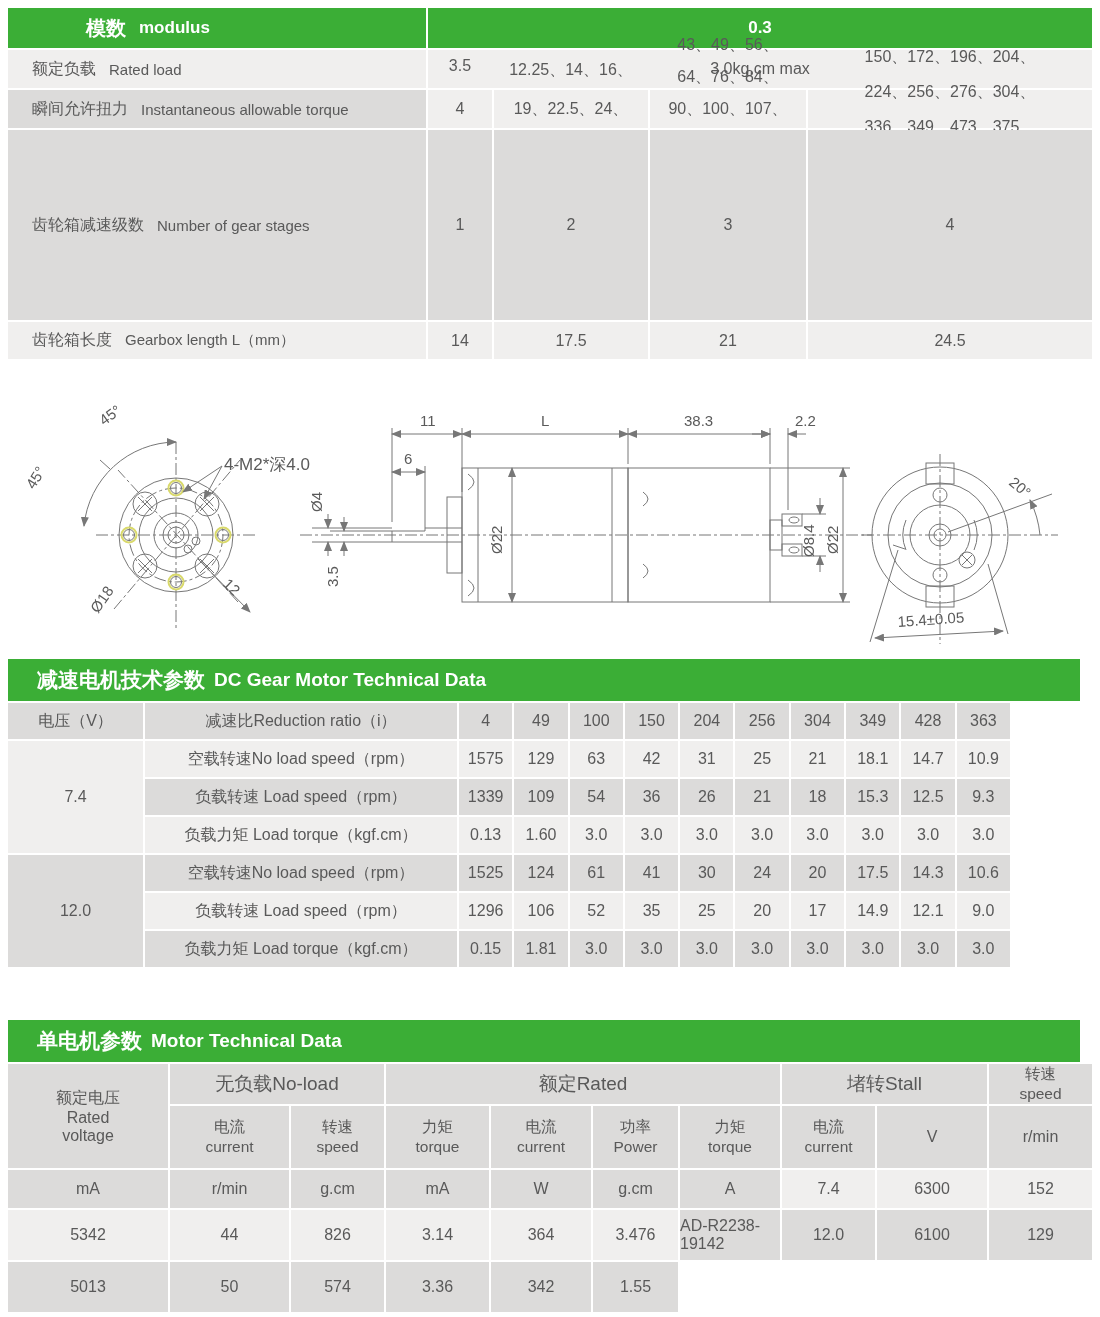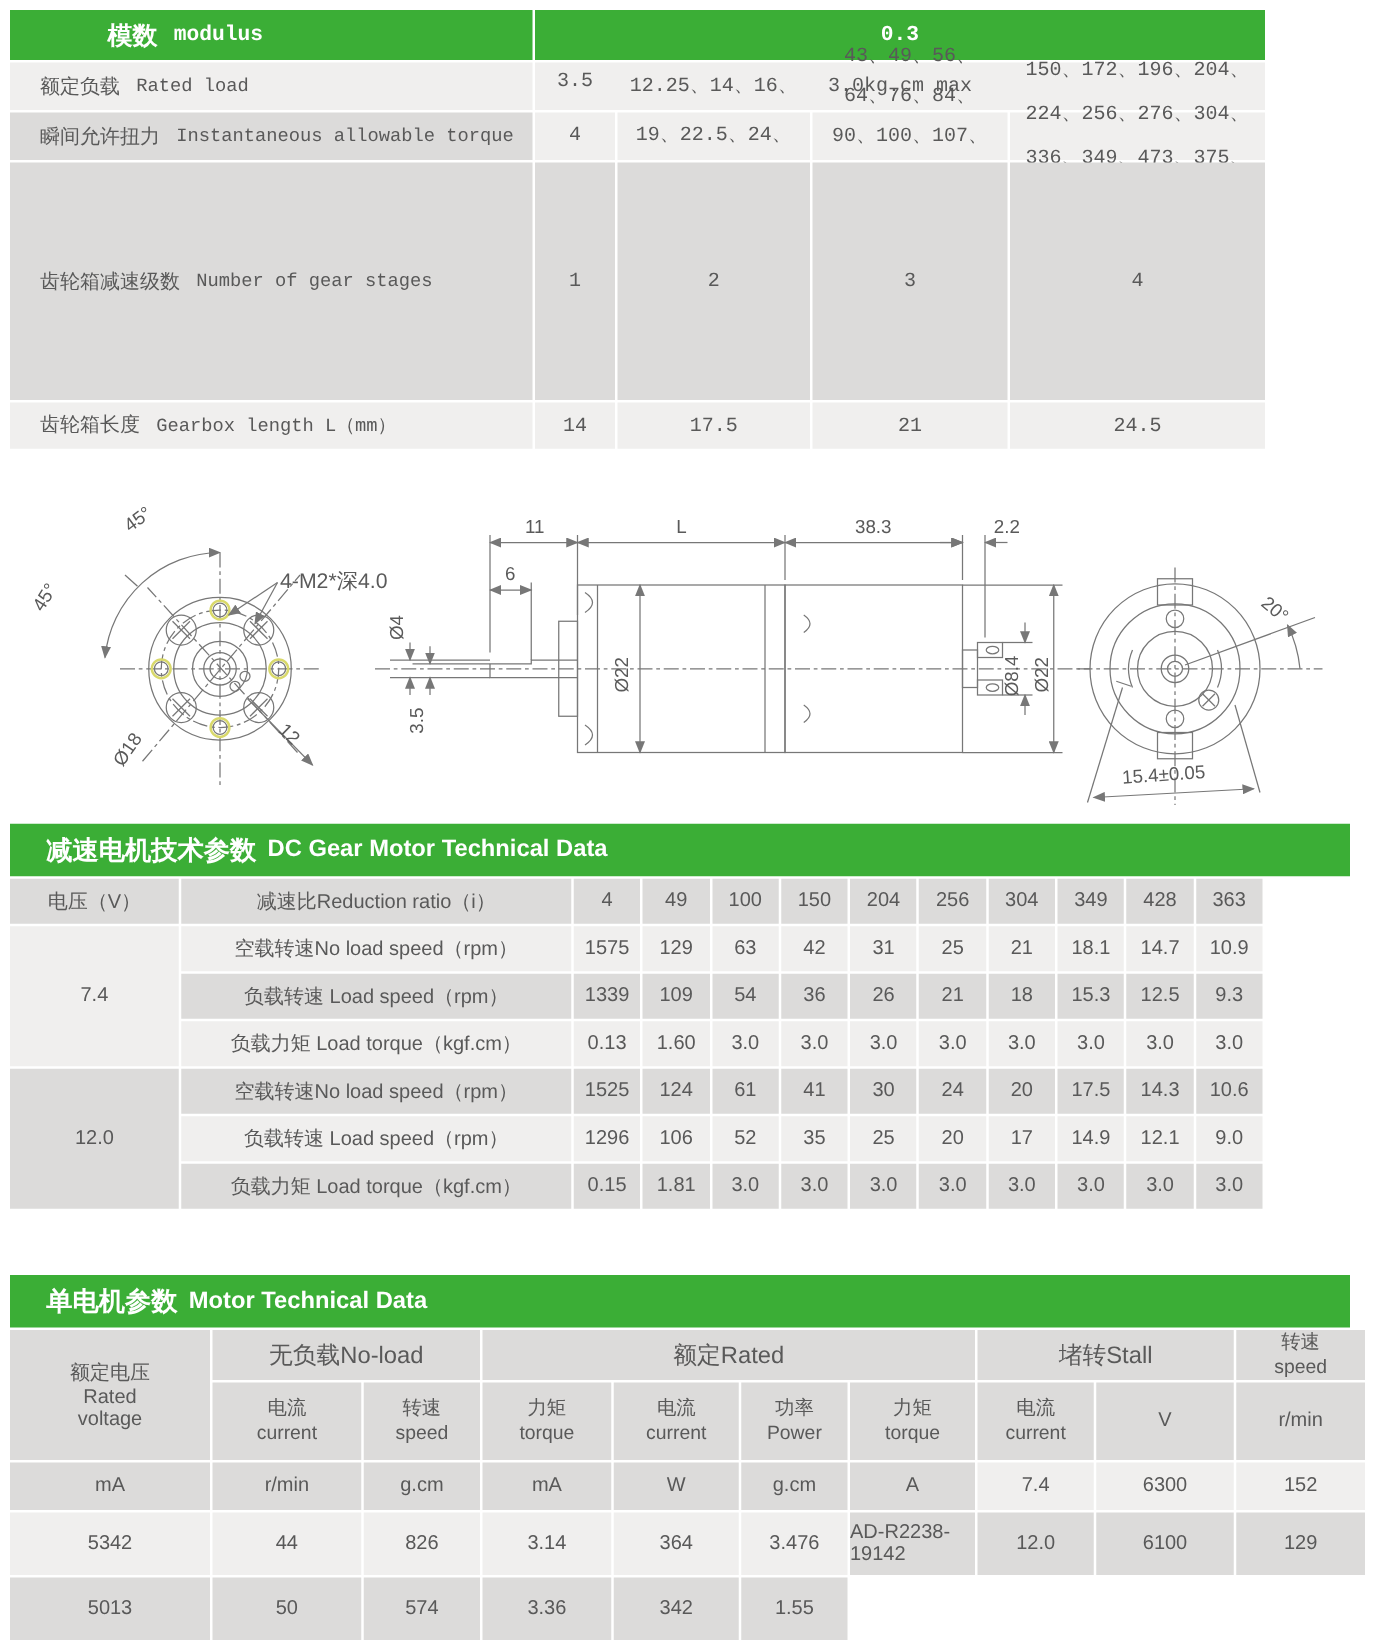--- a/index.html
+++ b/index.html
@@ -16,21 +16,21 @@
   .green{background:#3bae36;color:#ffffff;}
   .zh{font-size:16px;}
   .en{font-size:15px;margin-left:13px;}
   .pre{white-space:pre-line;text-align:center;}
   .span4{grid-column:span 4;}
   .span2c{grid-column:span 2;}
   .span4c{grid-column:span 4;}
   .rspan3{grid-row:span 3;}
   .rspan2{grid-row:span 2;}
   
-  .t1{grid-template-columns:418px 64px 154px 156px 1fr;grid-template-rows:40px 38px 38px 190px 37px 38px;width:1004px;font-family:Liberation Mono, monospace;}
+  .t1{grid-template-columns:418px 64px 154px 156px 1fr;grid-template-rows:40px 38px 38px 190px 37px 38px;width:1084px;}
   .t1 .hdr-label{justify-content:flex-start;padding-left:78px;}
   .t1 .hdr-label .zh{font-size:20px;font-weight:bold;}
   .t1 .hdr-label .en{font-size:17px;font-weight:bold;}
   .t1 .hdr-val{font-weight:bold;font-size:17px;}
   .lh27{line-height:2.7;}
   .lh25{line-height:2.45;}
   .lh20{line-height:2.0;}
   .lh22{line-height:2.2;}
   
   .section-title{height:42px;display:flex;align-items:center;padding-left:29px;box-sizing:border-box;width:1072px;}

